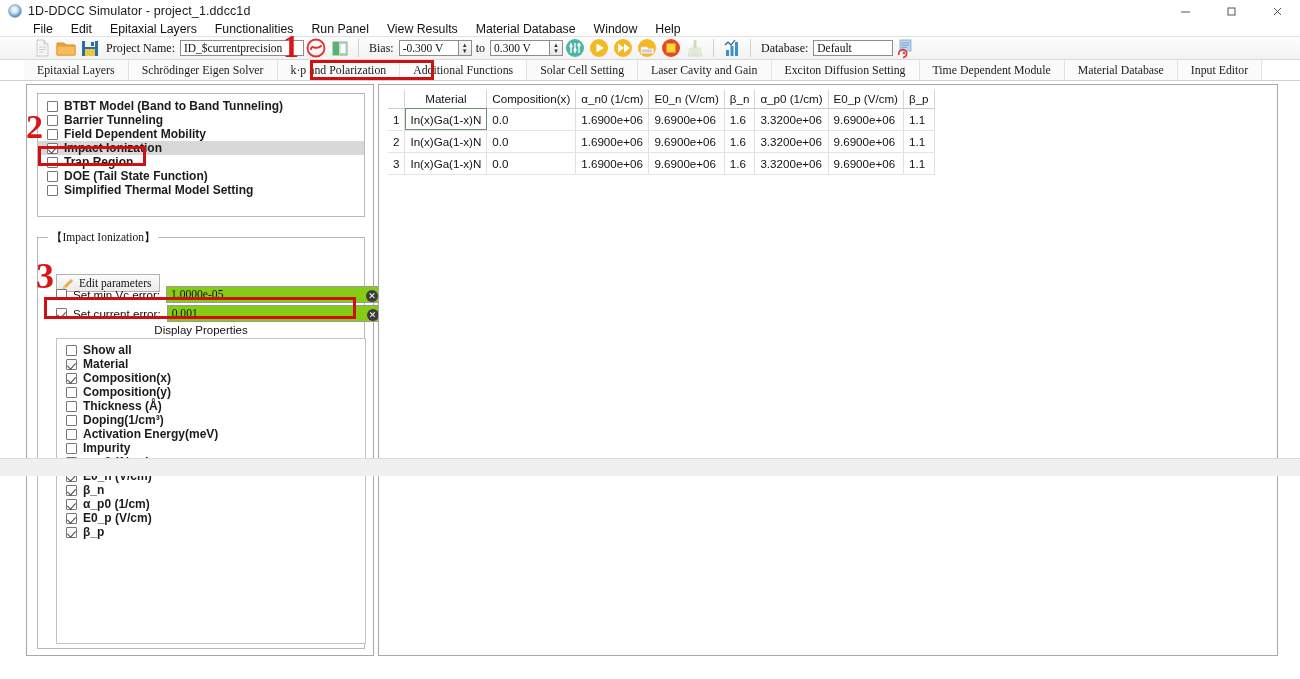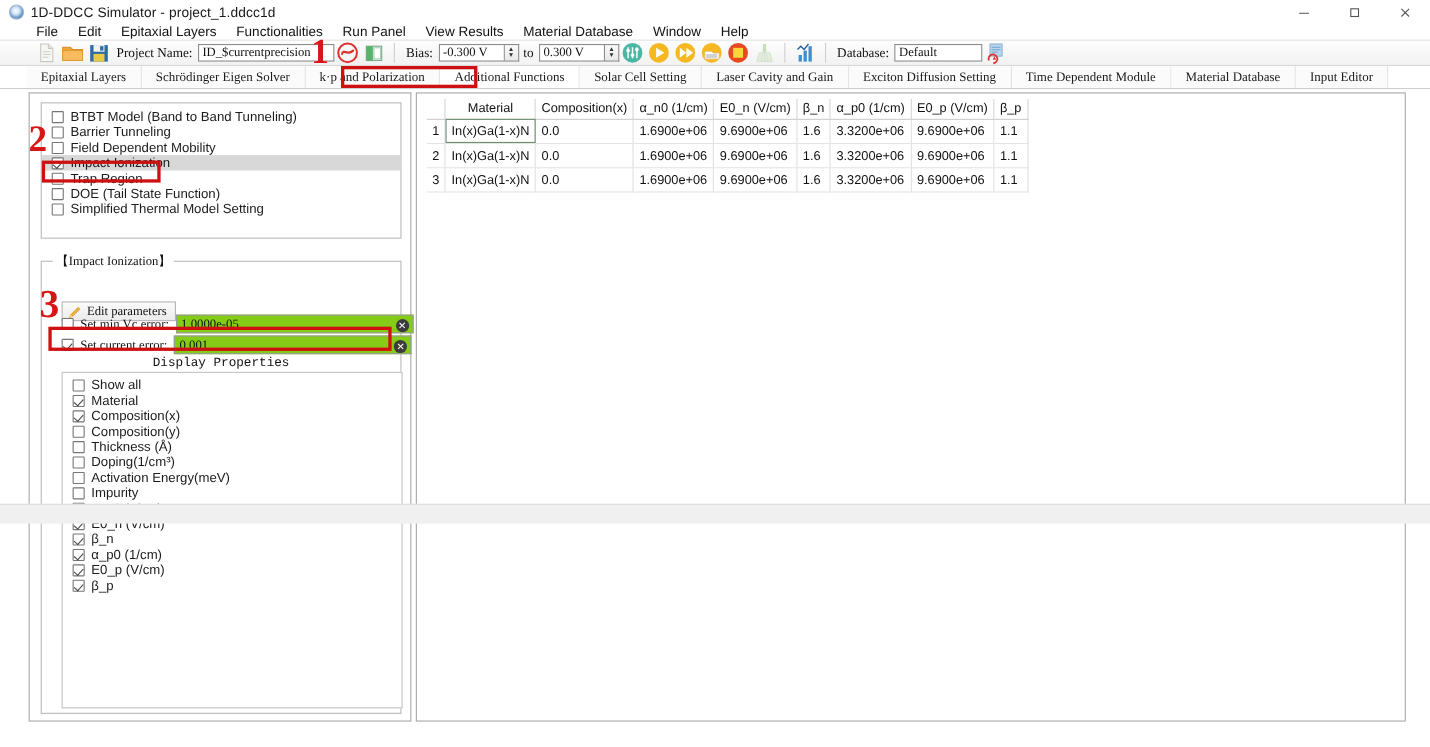--- a/index.html
+++ b/index.html
@@ -122,59 +122,59 @@
     width: 11px; height: 11px; border: 1px solid #767676; background: #fff;
     margin-right: 6px; flex: 0 0 auto; position: relative; border-radius: 1px;
   }
   .cb.checked::after {
     content: "";
     position: absolute; left: 2px; top: 1px;
     width: 4px; height: 7px;
     border: solid #4a4a4a; border-width: 0 1.4px 1.4px 0;
     transform: rotate(42deg);
   }
-  .cb-label { white-space: nowrap; line-height: 14px; }
+  .cb-label { white-space: nowrap; line-height: 14px; font-weight: bold; }
 
   
   .edit-btn {
     position: absolute; left: 18px; top: 36px;
     height: 18px; padding: 0 8px 0 22px;
     background: linear-gradient(#fbfbfb,#ebebeb);
     border: 1px solid #b3b3b3;
     font-family: "Liberation Serif", serif; font-size: 11.5px; color: #111;
     display: flex; align-items: center; white-space: nowrap;
   }
   .pencil {
     position: absolute; left: 4px; top: 2px; width: 14px; height: 14px;
   }
   .param-row {
     position: absolute; left: 18px; height: 17px;
     display: flex; align-items: center;
   }
   .param-label {
-    font-family: Liberation Serif, serif; font-size: 11.6px; color: #111;
+    font-family: Liberation Sans, sans-serif; font-size: 11.6px; color: #111;
     white-space: nowrap; margin-right: 6px;
   }
   .param-input {
     position: relative; height: 17px; width: 216px;
     border: 1px solid #9a9a9a; background: #84cc16;
     display: flex; align-items: center;
     font-family: "Liberation Serif", serif; font-size: 11.6px; color: #111;
     padding-left: 4px;
   }
   .clear-x {
     position: absolute; right: 3px; top: 2.5px;
     width: 12px; height: 12px; border-radius: 50%;
     background: #3c3c3c; color: #fff;
     font-size: 9px; line-height: 12px; text-align: center;
     font-family: "Liberation Sans", sans-serif;
   }
   .disp-title {
     position: absolute; width: 100%; text-align: center;
-    font-family: Liberation Mono, monospace; font-size: 11.5px; color: #111;
+    font-family: Liberation Sans, sans-serif; font-size: 11.5px; color: #111;
   }
   .disp-list {
     position: absolute; left: 18px; top: 100px;
     width: 310px; height: 306px;
     border: 1px solid #c2c2c2; background: #fff;
     padding: 4px 0 0 0;
   }
 
   
   table.grid {

